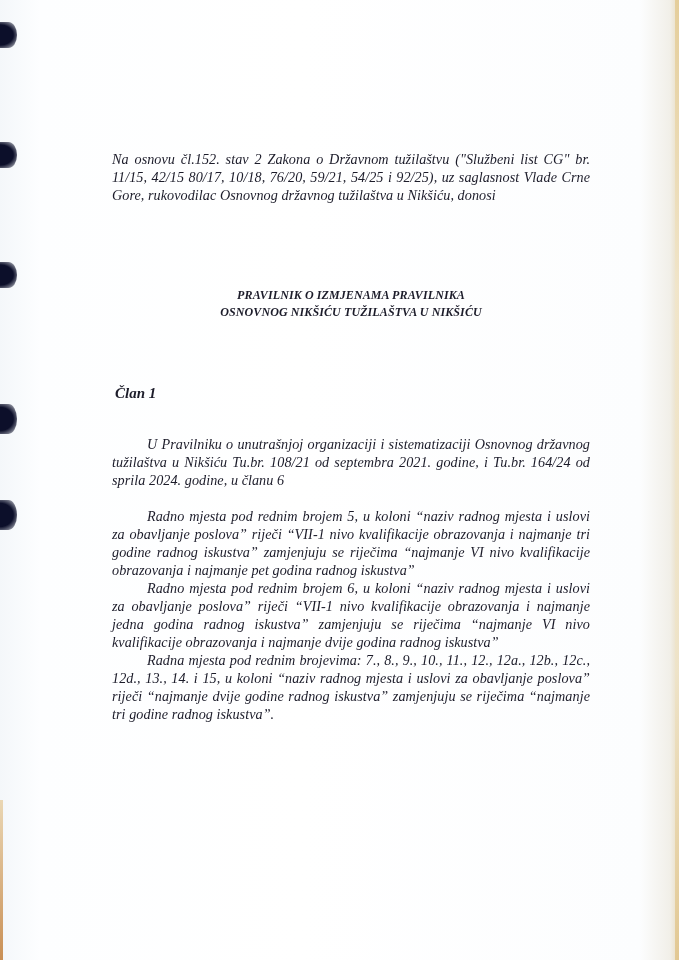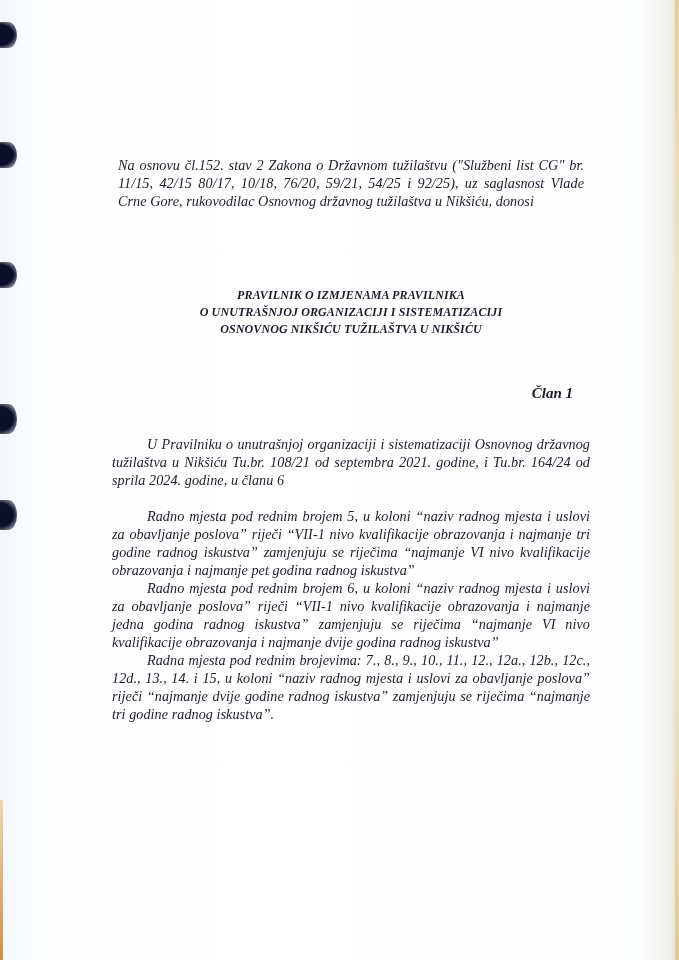--- a/index.html
+++ b/index.html
@@ -47,40 +47,40 @@
       left: 112px;
       width: 478px;
       font-style: italic;
       font-size: 14.2px;
       line-height: 18px;
       text-align: justify;
       text-align-last: left;
       letter-spacing: 0.05px;
     }
     .intro { top: 150px; }
-    .intro p { margin: 6px; }
+    .intro p { margin: 0; }
     .title {
       position: absolute;
       top: 287px;
       left: 112px;
       width: 478px;
       text-align: center;
       font-weight: bold;
       font-style: italic;
       font-size: 12px;
       line-height: 17px;
       letter-spacing: 0.1px;
     }
     .title div { margin: 0; }
     .article-heading {
       position: absolute;
       top: 385px;
-      left: 95px;
+      left: 115px;
       width: 478px;
-      text-align: right;
+      text-align: left;
       font-weight: bold;
       font-style: italic;
       font-size: 15px;
     }
     .art-body { top: 435px; }
     .art-body p {
       margin: 0;
       text-indent: 35px;
       font-style: italic;
     }
@@ -98,21 +98,20 @@
   <div class="punch" style="top:262px;"></div>
   <div class="punch" style="top:404px; height:30px;"></div>
   <div class="punch" style="top:500px; height:30px;"></div>
 
   <div class="text-block intro">
     <p>Na osnovu čl.152. stav 2 Zakona o Državnom tužilaštvu ("Službeni list CG" br. 11/15, 42/15 80/17, 10/18, 76/20,  59/21, 54/25 i 92/25),  uz saglasnost Vlade Crne Gore, rukovodilac Osnovnog državnog tužilaštva u Nikšiću, donosi</p>
   </div>
 
   <div class="title">
     <div>PRAVILNIK  O  IZMJENAMA  PRAVILNIKA</div>
-    <div>O UNUTRAŠNJOJ ORGANIZACIJI I SISTEMATIZACIJI</div>
     <div>OSNOVNOG NIKŠIĆU TUŽILAŠTVA U NIKŠIĆU</div>
   </div>
 
   <div class="article-heading">Član 1</div>
 
   <div class="text-block art-body">
     <p class="first">U Pravilniku o unutrašnjoj organizaciji i sistematizaciji Osnovnog državnog tužilaštva u Nikšiću Tu.br. 108/21 od septembra 2021. godine, i Tu.br. 164/24 od sprila 2024. godine, u članu 6</p>
     <p>Radno mjesta pod rednim brojem 5, u koloni “naziv radnog mjesta i uslovi za obavljanje poslova”  riječi “VII-1 nivo kvalifikacije obrazovanja i najmanje tri godine radnog iskustva” zamjenjuju se riječima “najmanje VI nivo kvalifikacije obrazovanja i najmanje pet godina radnog iskustva”</p>
     <p>Radno mjesta pod rednim brojem 6, u koloni “naziv radnog mjesta i uslovi za obavljanje poslova”  riječi “VII-1 nivo kvalifikacije obrazovanja i najmanje jedna godina radnog iskustva” zamjenjuju se riječima “najmanje VI nivo kvalifikacije obrazovanja i najmanje dvije godina radnog iskustva”</p>
     <p>Radna mjesta pod rednim brojevima: 7., 8., 9., 10., 11., 12., 12a., 12b., 12c., 12d., 13., 14. i 15, u koloni “naziv radnog mjesta i uslovi za obavljanje poslova”  riječi  “najmanje  dvije  godine  radnog  iskustva”  zamjenjuju  se riječima “najmanje tri godine radnog iskustva”.</p>

